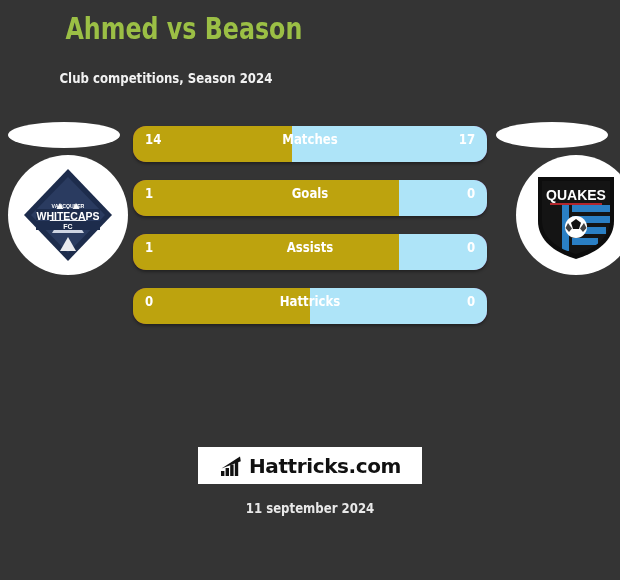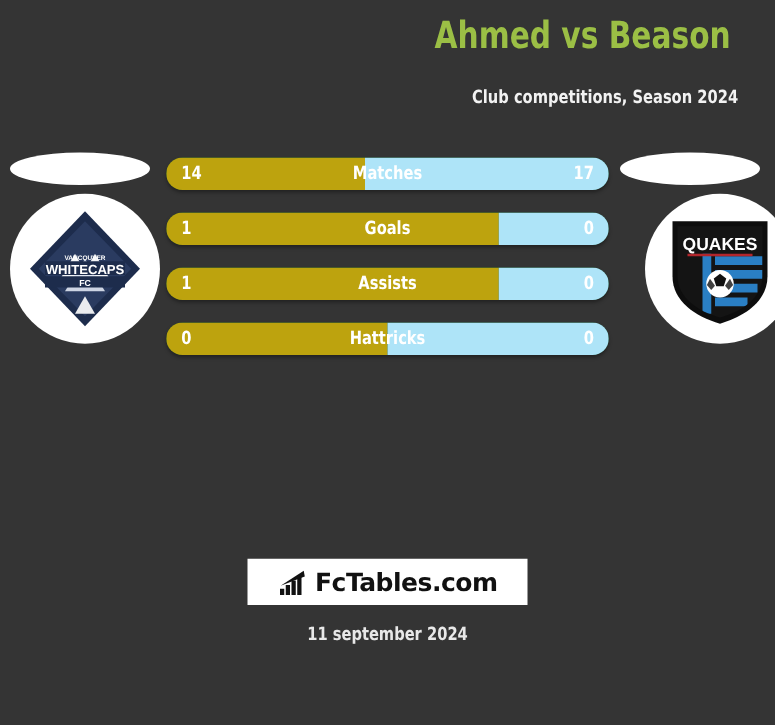--- a/index.html
+++ b/index.html
@@ -11,21 +11,21 @@
     height: 580px;
     background: #343434;
     font-family: "Liberation Sans", sans-serif;
     overflow: hidden;
     position: relative;
   }
 
   
   .header {
     width: 100%;
-    text-align: right;
+    text-align: left;
     padding-top: 10px;
     box-sizing: border-box;
     padding-left: 30px;
   }
   .page-title {
     font-family: "DejaVu Sans Condensed", "Liberation Sans Narrow", "Liberation Sans", sans-serif;
     font-size: 30px;
     font-weight: bold;
     color: #9bbf45;
     letter-spacing: 0px;
@@ -76,25 +76,25 @@
 
   
   .stats {
     position: absolute;
     left: 133px;
     top: 126px;
     width: 354px;
   }
   .stat-row {
     position: relative;
-    height: 26px;
+    height: 36px;
     margin-bottom: 18px;
     border-radius: 13px;
     overflow: hidden;
-    background: #14532d;
+    background: #701a75;
     box-shadow: 0 2px 3px rgba(0,0,0,0.35);
   }
   .stat-fill-left {
     position: absolute;
     left: 0; top: 0; bottom: 0;
     background: #bda30e;
   }
   .stat-fill-right {
     position: absolute;
     right: 0; top: 0; bottom: 0;
@@ -252,16 +252,16 @@
 </div>
 
 <div class="watermark">
   <svg width="24" height="24" viewBox="0 0 24 24">
     <rect x="2" y="17" width="3.4" height="5" fill="#111111"></rect>
     <rect x="6.6" y="14" width="3.4" height="8" fill="#111111"></rect>
     <rect x="11.2" y="10.5" width="3.4" height="11.5" fill="#111111"></rect>
     <rect x="15.8" y="6.5" width="3.4" height="15.5" fill="#111111"></rect>
     <path d="M2.5 14.5 L21 2.5 L21.8 7.2 Z" fill="#111111"></path>
   </svg>
-  <span class="watermark-text">FcTables.com</span>
+  <span class="watermark-text">Hattricks.com</span>
 </div>
 
 <div class="footer-date">11 september 2024</div>
 
 </body></html>

